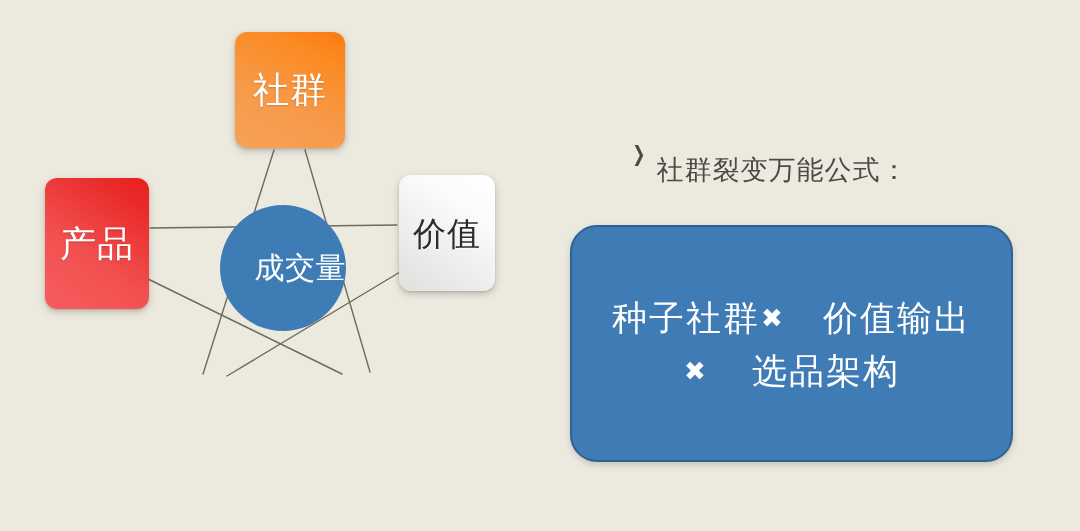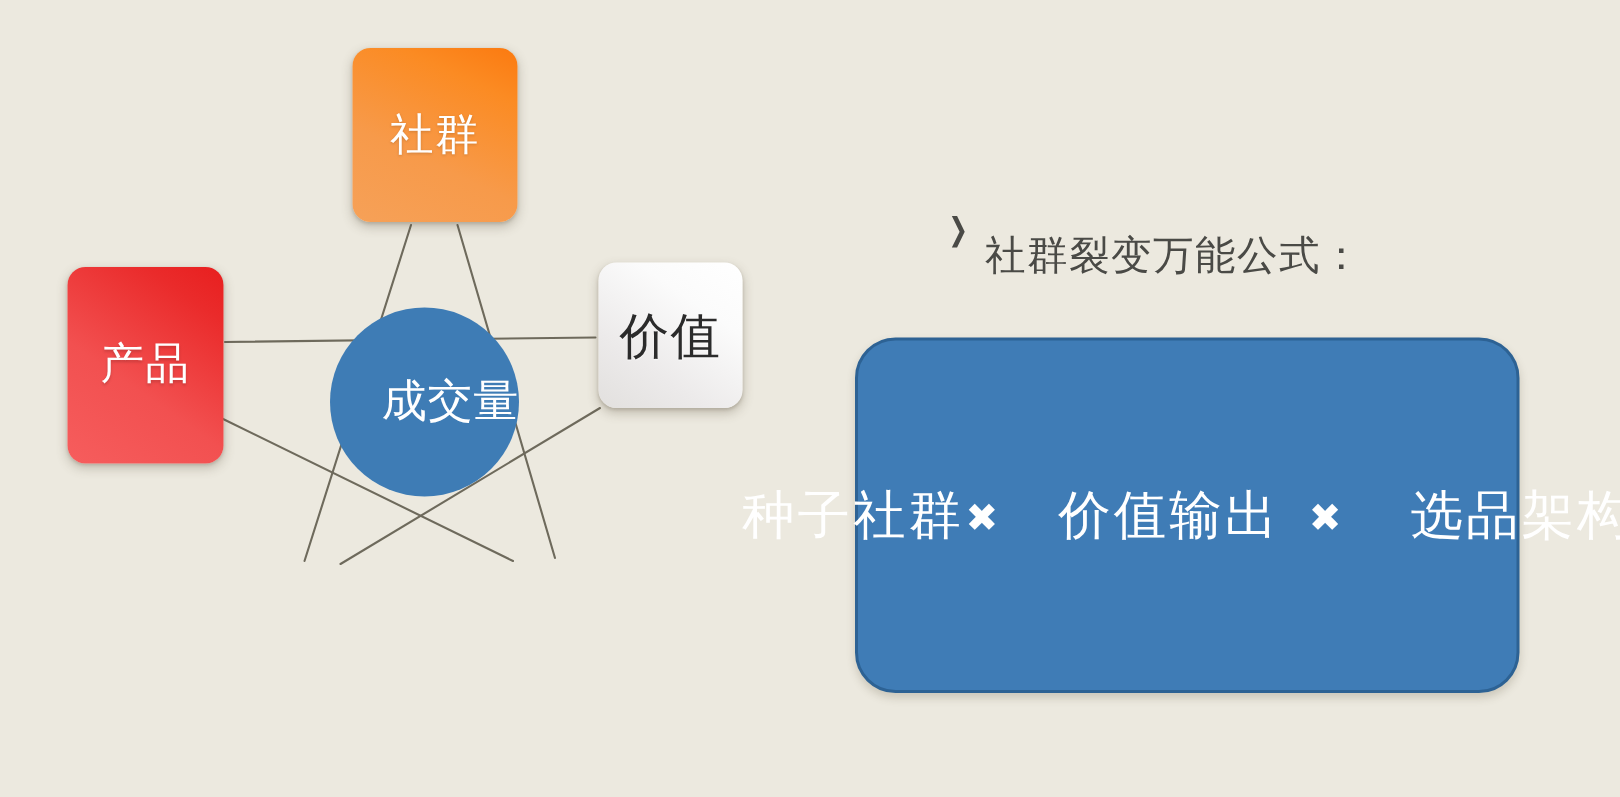--- a/index.html
+++ b/index.html
@@ -28,21 +28,21 @@
     width:540px; height:531px;
   }
   .node {
     position:absolute;
     border-radius:12px;
     display:flex; align-items:center; justify-content:center;
     box-shadow:0 3px 7px rgba(90,80,60,0.30), 0 1px 2px rgba(90,80,60,0.18);
     z-index:3;
   }
   .node-label {
-    font-size:29px;
+    font-size:36px;
     font-weight:400;
     letter-spacing:1px;
     color:#ffffff;
     line-height:1;
     white-space:nowrap;
     text-shadow:0 1px 2px rgba(0,0,0,0.18);
   }
   .node.dark-text .node-label {
     color:#2b2b2b;
     text-shadow:0 1px 1px rgba(255,255,255,0.7);
@@ -51,21 +51,21 @@
   
   #node-shequn {
     left:235px; top:32px; width:110px; height:116px;
     background:linear-gradient(205deg,#fb7a10 0%,#fb8b23 22%,#f79a4a 62%,#f6a158 100%);
   }
   #node-chanpin {
     left:45px; top:178px; width:104px; height:131px;
     background:linear-gradient(215deg,#e81f1f 0%,#ea2b2b 18%,#f25050 60%,#f65d5d 100%);
   }
   #node-jiazhi {
-    left:399px; top:175px; width:96px; height:97px;
+    left:399px; top:175px; width:96px; height:116px;
     background:linear-gradient(215deg,#ffffff 0%,#fbfbfb 30%,#eceaea 70%,#e2e0de 100%);
   }
   #node-jiazhi .node-label { font-size:33px; }
   #node-qudao {
     left:143px; top:377px; width:93px; height:94px;
     background:linear-gradient(205deg,#0a7fd4 0%,#0f8fe2 30%,#11a4f2 75%,#0f9fee 100%);
   }
   #node-ip {
     left:337px; top:375px; width:96px; height:95px;
     background:linear-gradient(205deg,#0cb84b 0%,#0cc43f 30%,#05d41c 70%,#06d417 100%);
@@ -108,21 +108,21 @@
   }
 
   #formula-box {
     position:absolute;
     left:30px; top:225px;
     width:443px; height:237px;
     background:#3f7cb6;
     border:2px solid #2d6294;
     border-radius:27px;
     box-shadow:0 3px 6px rgba(90,80,60,0.22);
-    display:flex; flex-direction:row;
+    display:flex; flex-direction:column;
     align-items:center; justify-content:center;
     gap:18px;
   }
   .formula-line {
     display:flex; align-items:center;
     color:#ffffff;
     font-size:35px;
     letter-spacing:2px;
     line-height:1;
     white-space:nowrap;

